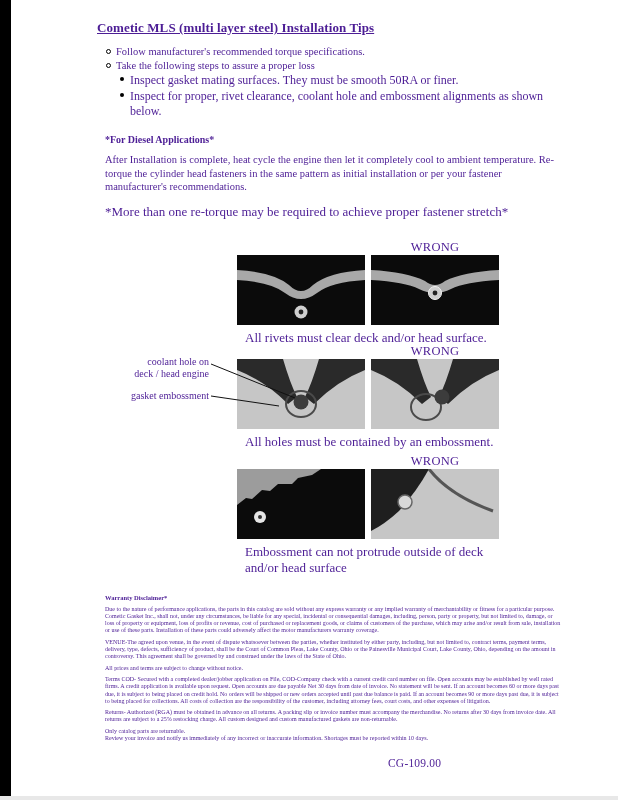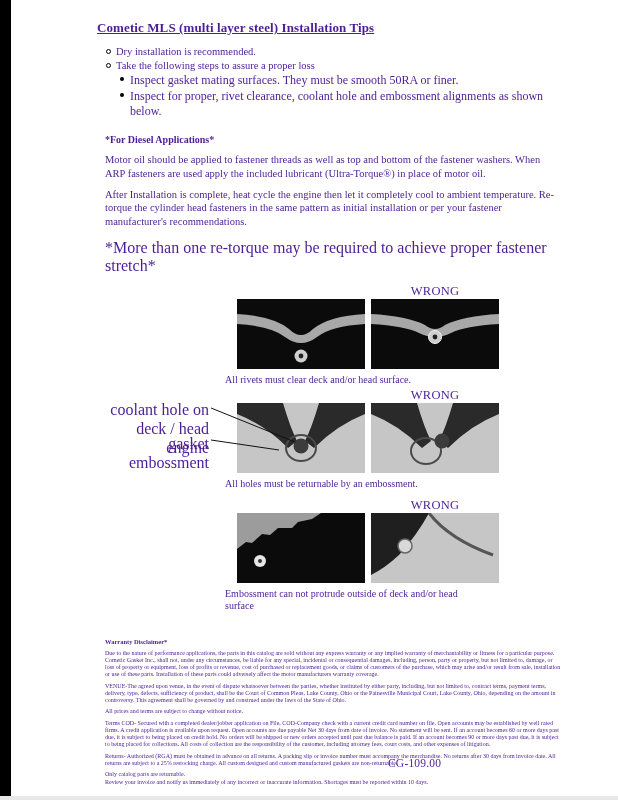--- a/index.html
+++ b/index.html
@@ -26,37 +26,37 @@
   }
   ul.subtips { list-style:none; margin:0 0 0 22px; padding:0; font-size:12px; line-height:1.25; }
   ul.subtips > li { position:relative; padding-left:11px; margin:0 0 1px 0; }
   .dot-marker {
     position:absolute; left:1px; top:4px; width:4px; height:4px;
     background:#000; border-radius:50%;
   }
 
   .diesel-heading { font-size:10px; font-weight:bold; margin:15px 0 8px 8px; }
   .bodypara { font-size:10.5px; line-height:1.27; margin:0 0 8px 8px; width:452px; }
-  .note { font-size:16px; margin:11px 0 9px 8px; }
+  .note { font-size:13px; margin:11px 0 20px 8px; }
 
   .diagrow { position:relative; width:468px; }
   .row1 { height:104px; }
   .row2 { height:110px; }
   .row3 { height:118px; }
   .dlabel { position:absolute; top:0; width:128px; text-align:center; font-size:12.5px; letter-spacing:0.3px; }
   .dlabel.rt { left:140px;margin-top:48px; }
   .dlabel.wr { left:274px; }
   .dpanel { position:absolute; top:15px; width:128px; height:70px; }
   .dpanel.rt { left:140px; }
   .dpanel.wr { left:274px; }
   .dpanel svg { display:block; width:128px; height:70px; }
-  .dcaption { position:absolute; left:128px; top:90px; font-size:10px; line-height:1.2; width:300px; }
+  .dcaption { position:absolute; left:148px; top:90px; font-size:13px; line-height:1.2; width:300px; }
   .dcaption.wrap { width:240px; }
 
-  .plab { position:absolute; font-size:16px; line-height:1.2; width:112px; text-align:right; left:0; }
+  .plab { position:absolute; font-size:10px; line-height:1.2; width:112px; text-align:right; left:0; }
   .plab.l1 { top:12px; }
   .plab.l2 { top:46px; }
   .connector { position:absolute; left:112px; top:0; width:102px; height:80px; }
 
   .warranty { margin:22px 0 0 8px; width:456px; }
   .warranty-heading { font-size:6.5px; font-weight:bold; margin:0 0 5px 0; }
   .fineprint { font-size:6px; line-height:1.18; margin:0 0 4.5px 0; }
 
   .footer-code {
     position:absolute; left:388px; top:757px; font-size:11.5px; letter-spacing:0.2px;text-align:center;
@@ -68,40 +68,39 @@
 <div class="page">
   <div class="leftbar"></div>
 
   <div class="doc">
 
     <h1 class="title">Cometic MLS (multi layer steel) Installation Tips</h1>
 
     <ul class="tips">
       <li>
         <span class="ring-marker"></span>
-        <span>Dry installation is recommended.</span>
+        <span>Follow manufacturer's recommended torque specifications.</span>
       </li>
       <li>
         <span class="ring-marker"></span>
         <span>Take the following steps to assure a proper loss</span>
       </li>
     </ul>
     <ul class="subtips">
       <li>
         <span class="dot-marker"></span>
         <span>Inspect gasket mating surfaces.  They must be smooth 50RA or finer.</span>
       </li>
       <li>
         <span class="dot-marker"></span>
         <span>Inspect for proper, rivet clearance, coolant hole and embossment alignments as shown below.</span>
       </li>
     </ul>
 
     <h2 class="diesel-heading">*For Diesel Applications*</h2>
-    <p class="bodypara">Motor oil should be applied to fastener threads as well as top and bottom of the fastener washers. When ARP fasteners are used apply the included lubricant (Ultra-Torque®) in place of motor oil.</p>
     <p class="bodypara">After Installation is complete, heat cycle the engine then let it completely cool to ambient temperature. Re-torque the cylinder head fasteners in the same pattern as initial installation or per your fastener manufacturer's recommendations.</p>
     <p class="note">*More than one re-torque may be required to achieve proper fastener stretch*</p>
 
     <div class="diagrow row1">
       <div class="dlabel rt">RIGHT</div>
       <div class="dlabel wr">WRONG</div>
       <div class="dpanel rt">
         <svg viewBox="0 0 128 70">
           <rect x="0" y="0" width="128" height="70" fill="#0b0b0b"></rect>
           <path d="M0,15 Q36,17 52,30 Q64,42 76,30 Q92,17 128,15 L128,25 Q94,27 80,38 Q64,50 48,38 Q34,27 0,25 Z" fill="#a8a8a8"></path>
@@ -147,21 +146,21 @@
           <ellipse cx="55" cy="48" rx="15" ry="13" fill="none" stroke="#4a4a4a" stroke-width="2"></ellipse>
           <circle cx="71" cy="38" r="7.5" fill="#3c3c3c"></circle>
         </svg>
       </div>
 
       <svg class="connector" viewBox="0 0 102 80">
         <line x1="2" y1="20" x2="86" y2="54" stroke="#111" stroke-width="1"></line>
         <line x1="2" y1="52" x2="70" y2="62" stroke="#111" stroke-width="1"></line>
       </svg>
 
-      <div class="dcaption">All holes must be returnable by an embossment.</div>
+      <div class="dcaption">All holes must be contained by an embossment.</div>
     </div>
 
     <div class="diagrow row3">
       <div class="dlabel rt">RIGHT</div>
       <div class="dlabel wr">WRONG</div>
       <div class="dpanel rt">
         <svg viewBox="0 0 128 70">
           <rect x="0" y="0" width="128" height="70" fill="#0b0b0b"></rect>
           <path d="M0,0 L84,0 L75,6 L61,9 L55,15 L41,15 L33,22 L25,21 L15,30 L9,29 L0,36 Z" fill="#9c9c9c"></path>
           <circle cx="23" cy="48" r="6" fill="#e6e6e6"></circle>

